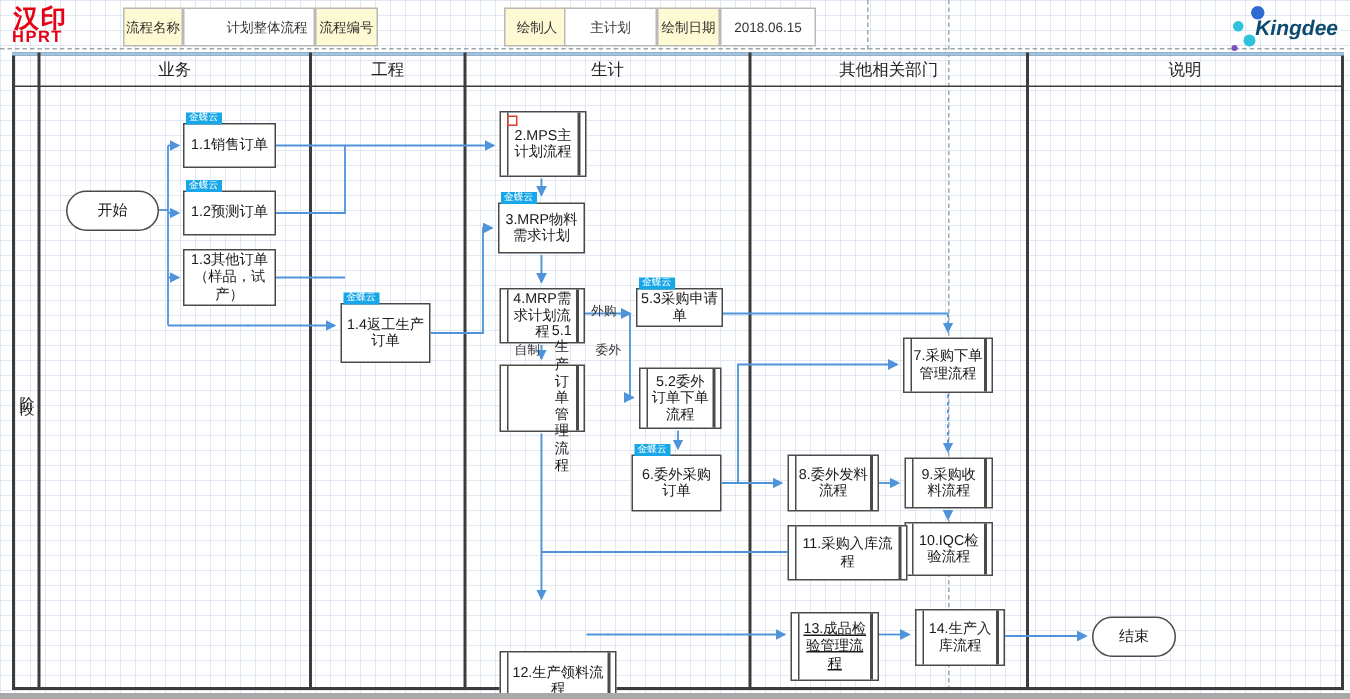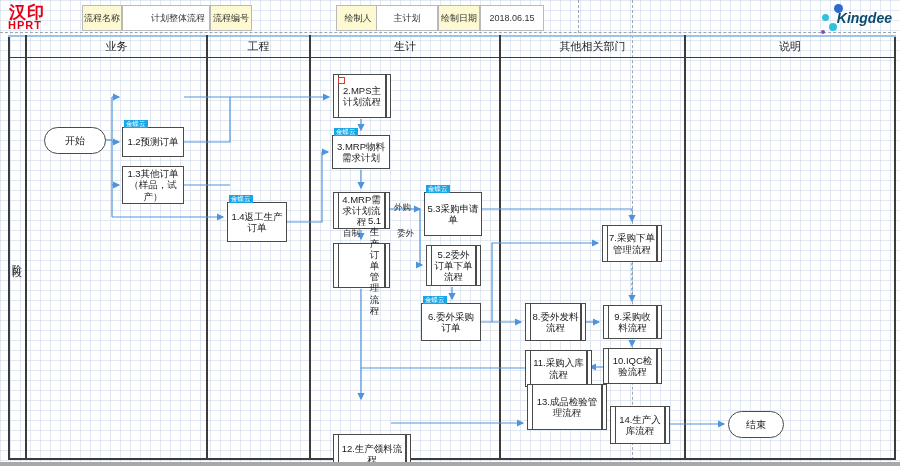--- a/index.html
+++ b/index.html
@@ -130,20 +130,24 @@
   </svg>
 
   <span class="edge-label" style="left:394px;top:202px;">外购</span>
   <span class="edge-label" style="left:343px;top:228px;">自制</span>
   <span class="edge-label" style="left:397px;top:228px;">委外</span>
 
   <div class="node stadium" style="left:44px;top:127px;width:62px;height:27px;">
     <span class="lbl">开始</span>
   </div>
 
+  <div class="node" style="left:122px;top:82px;width:62px;height:30px;">
+    <span class="badge">金蝶云</span>
+    <span class="lbl">1.1销售订单</span>
+  </div>
 
   <div class="node" style="left:122px;top:127px;width:62px;height:30px;">
     <span class="badge">金蝶云</span>
     <span class="lbl">1.2预测订单</span>
   </div>
 
   <div class="node" style="left:122px;top:166px;width:62px;height:38px;">
     <span class="lbl">1.3其他订单（样品，试产）</span>
   </div>
 
@@ -159,21 +163,21 @@
 
   <div class="node" style="left:332px;top:135px;width:58px;height:34px;">
     <span class="badge">金蝶云</span>
     <span class="lbl">3.MRP物料需求计划</span>
   </div>
 
   <div class="node sub" style="left:333px;top:192px;width:57px;height:37px;">
     <span class="lbl">4.MRP需求计划流程</span>
   </div>
 
-  <div class="node" style="left:424px;top:192px;width:58px;height:44px;">
+  <div class="node" style="left:424px;top:192px;width:58px;height:26px;">
     <span class="badge">金蝶云</span>
     <span class="lbl">5.3采购申请单</span>
   </div>
 
   <div class="node sub" style="left:333px;top:243px;width:57px;height:45px;padding-left:28px;">
     <span class="lbl">5.1生产订单管理流程</span>
   </div>
 
   <div class="node sub" style="left:426px;top:245px;width:55px;height:41px;">
     <span class="lbl">5.2委外订单下单流程</span>
@@ -193,29 +197,29 @@
   </div>
 
   <div class="node sub" style="left:603px;top:305px;width:59px;height:34px;">
     <span class="lbl">9.采购收料流程</span>
   </div>
 
   <div class="node sub" style="left:603px;top:348px;width:59px;height:36px;">
     <span class="lbl">10.IQC检验流程</span>
   </div>
 
-  <div class="node sub" style="left:525px;top:350px;width:67px;height:37px;">
+  <div class="node sub" style="left:525px;top:350px;width:80px;height:37px;">
     <span class="lbl">11.采购入库流程</span>
   </div>
 
   <div class="node sub" style="left:333px;top:403px;width:78px;height:40px;margin-top:31px;">
     <span class="lbl">12.生产领料流程</span>
   </div>
 
-  <div class="node sub" style="left:527px;top:384px;width:80px;height:46px;">
+  <div class="node sub" style="left:527px;top:408px;width:59px;height:46px;text-decoration:underline;">
     <span class="lbl">13.成品检验管理流程</span>
   </div>
 
   <div class="node sub" style="left:610px;top:406px;width:60px;height:38px;">
     <span class="lbl">14.生产入库流程</span>
   </div>
 
   <div class="node stadium" style="left:728px;top:411px;width:56px;height:27px;">
     <span class="lbl">结束</span>
   </div>

